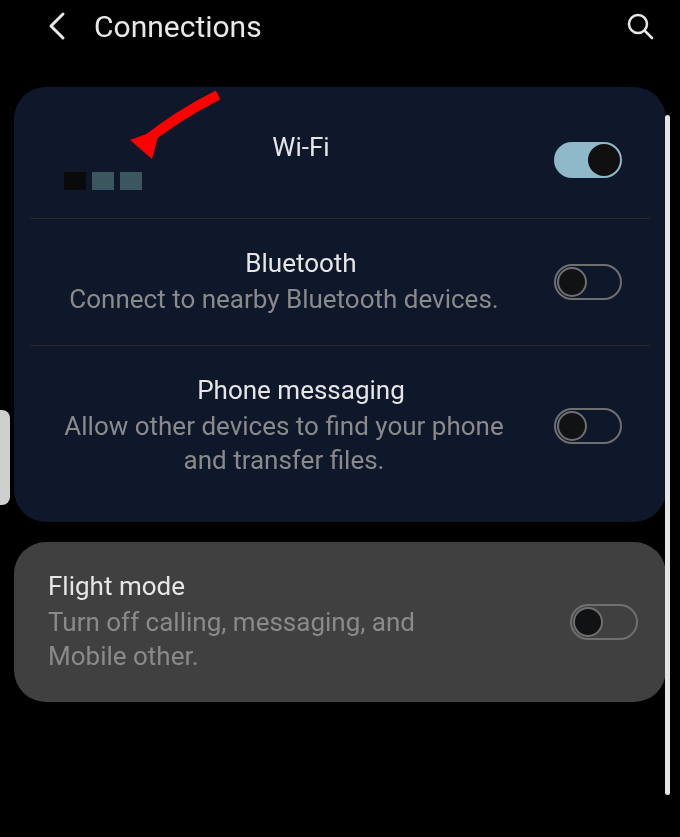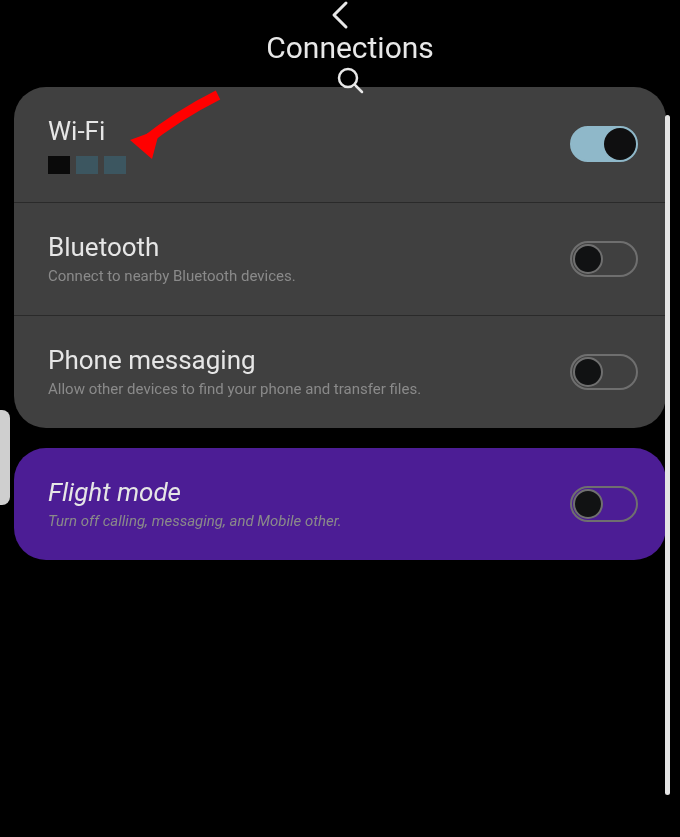--- a/index.html
+++ b/index.html
@@ -10,21 +10,20 @@
     font-family: -apple-system, Roboto, "Segoe UI", Arial, sans-serif;
     color: #e8e8e8;
     overflow: hidden;
     position: relative;
   }
   .header {
     display: flex;
     align-items: center;
     padding: 0 20px 10px 40px;
     height: 62px;
-    flex-direction: column;
   }
   .back-btn {
     width: 34px;
     height: 34px;
     display: flex;
     align-items: center;
     justify-content: center;
     cursor: pointer;
     margin-right: 20px;
   }
@@ -36,51 +35,51 @@
   }
   .search-btn {
     width: 40px;
     height: 40px;
     display: flex;
     align-items: center;
     justify-content: center;
     cursor: pointer;
   }
   .card {
+    background: #0f172a;
+    border-radius: 32px;
+    margin: 25px 14px 0 14px;
+    padding: 16px;
+    text-align: center;
+  }
+  .card2 {
     background: #404040;
     border-radius: 32px;
-    margin: 25px 14px 0 14px;
-    padding: 0;
-  }
-  .card2 {
-    background: #4c1d95;
-    border-radius: 32px;
     margin: 20px 14px 0 14px;
-    font-style: italic;
   }
   .row {
     display: flex;
     align-items: center;
     padding: 28px 28px 28px 34px;
     border-bottom: 1px solid #2a2a2a;
     position: relative;
   }
   .row:last-child { border-bottom: none; }
   .row-text {
     flex: 1;
     padding-right: 16px;
   }
   .row-title {
     font-size: 26px;
     color: #e6e6e6;
     font-weight: 400;
     line-height: 1.25;
   }
   .row-sub {
-    font-size: 15px;
+    font-size: 26px;
     color: #8a8a8a;
     margin-top: 4px;
     line-height: 1.3;
     max-width: 440px;
   }
   .toggle {
     width: 68px;
     height: 36px;
     border-radius: 20px;
     position: relative;

